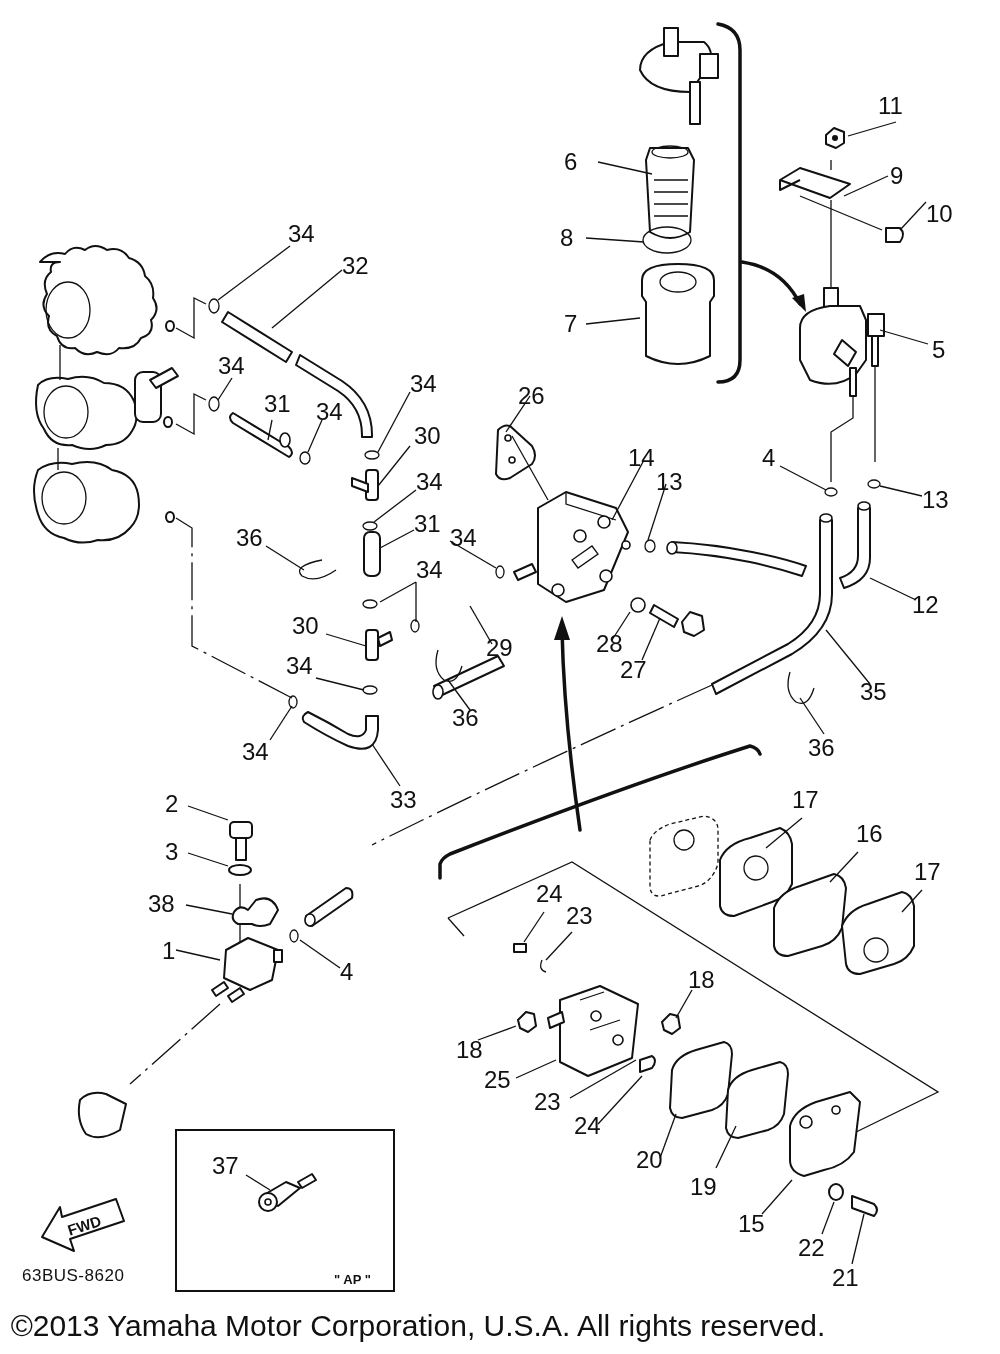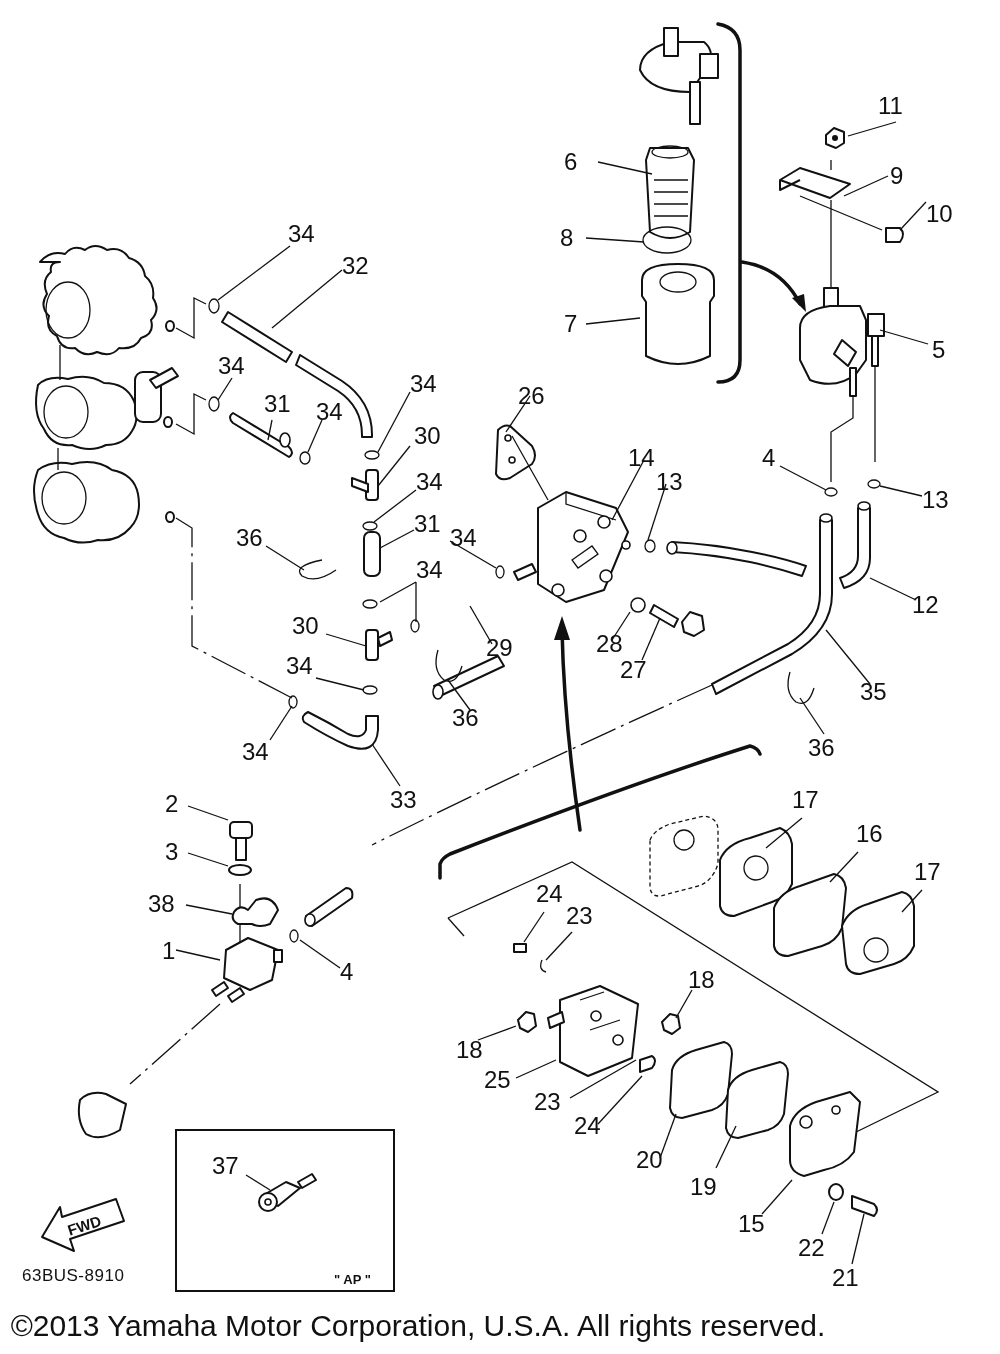--- a/index.html
+++ b/index.html
@@ -327,14 +327,14 @@
     <text class="lbl" x="860" y="700">35</text>
     <text class="lbl" x="236" y="546">36</text>
     <text class="lbl" x="452" y="726">36</text>
     <text class="lbl" x="808" y="756">36</text>
     <text class="lbl" x="212" y="1174">37</text>
     <text class="lbl" x="148" y="912">38</text>
     <text id="ap-tag" x="334" y="1284" font-family="Liberation Sans, sans-serif" fill="#111">" AP "</text>
   </g>
 </svg>
 
-<div id="code">63BUS-8910</div>
+<div id="code">63BUS-8620</div>
 <div id="copyright">©2013 Yamaha Motor Corporation, U.S.A. All rights reserved.</div>
 
 </body></html>

